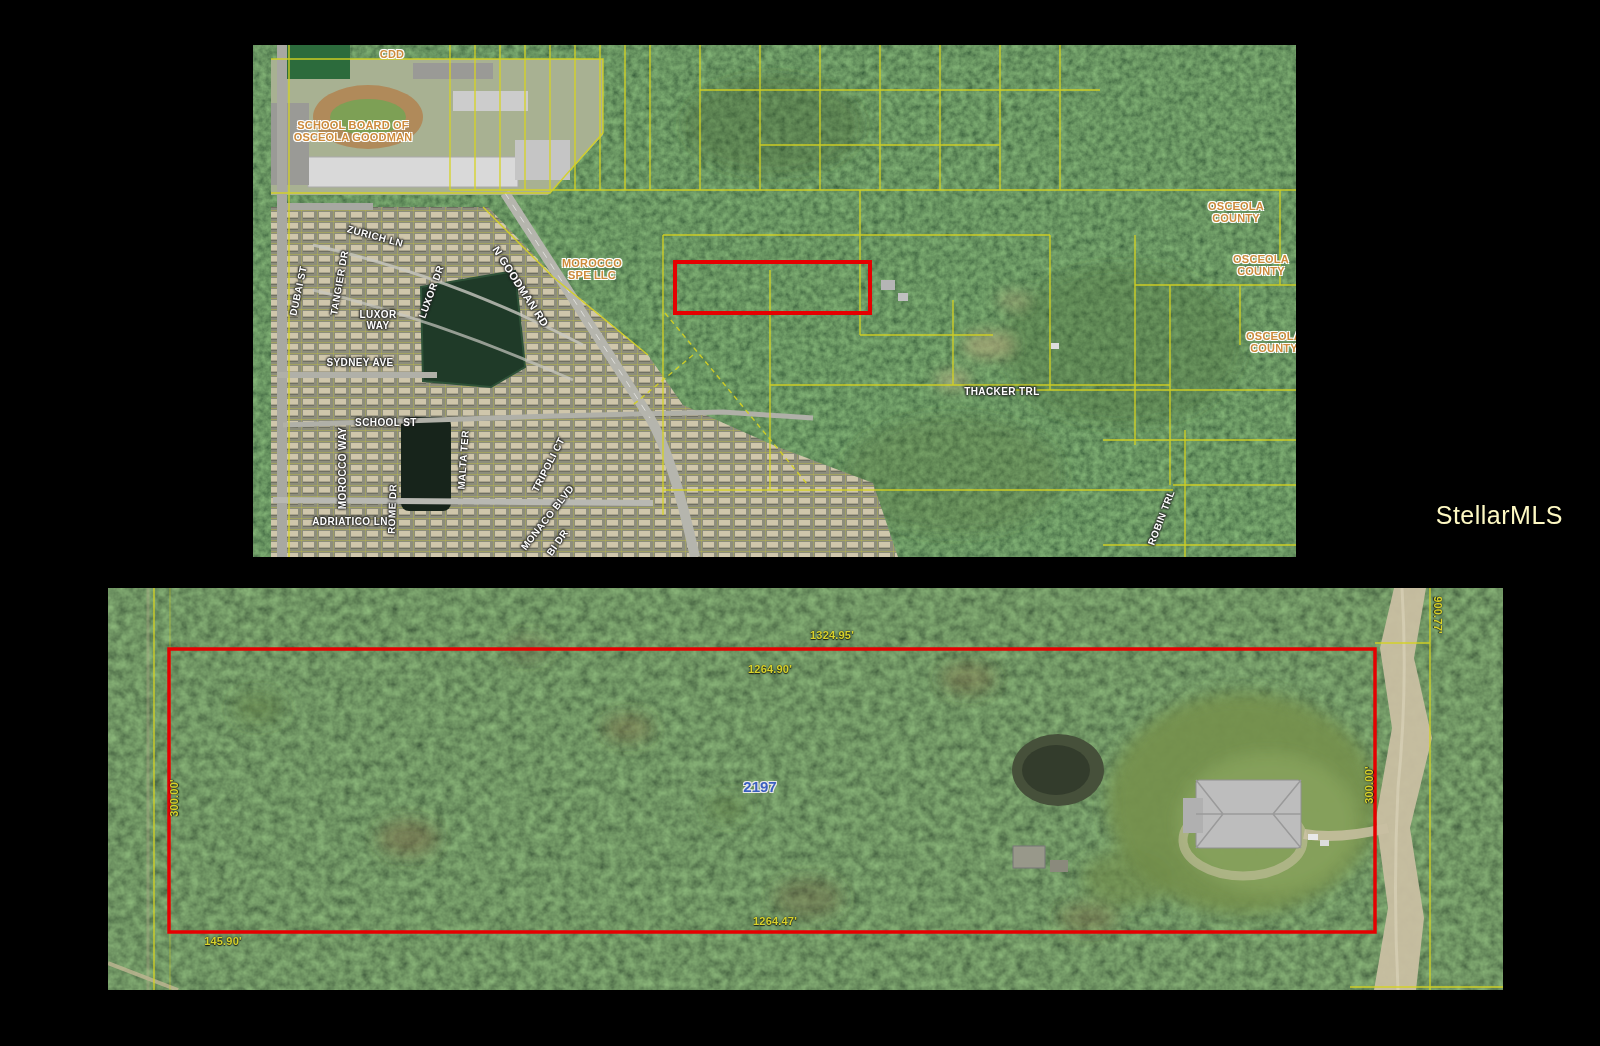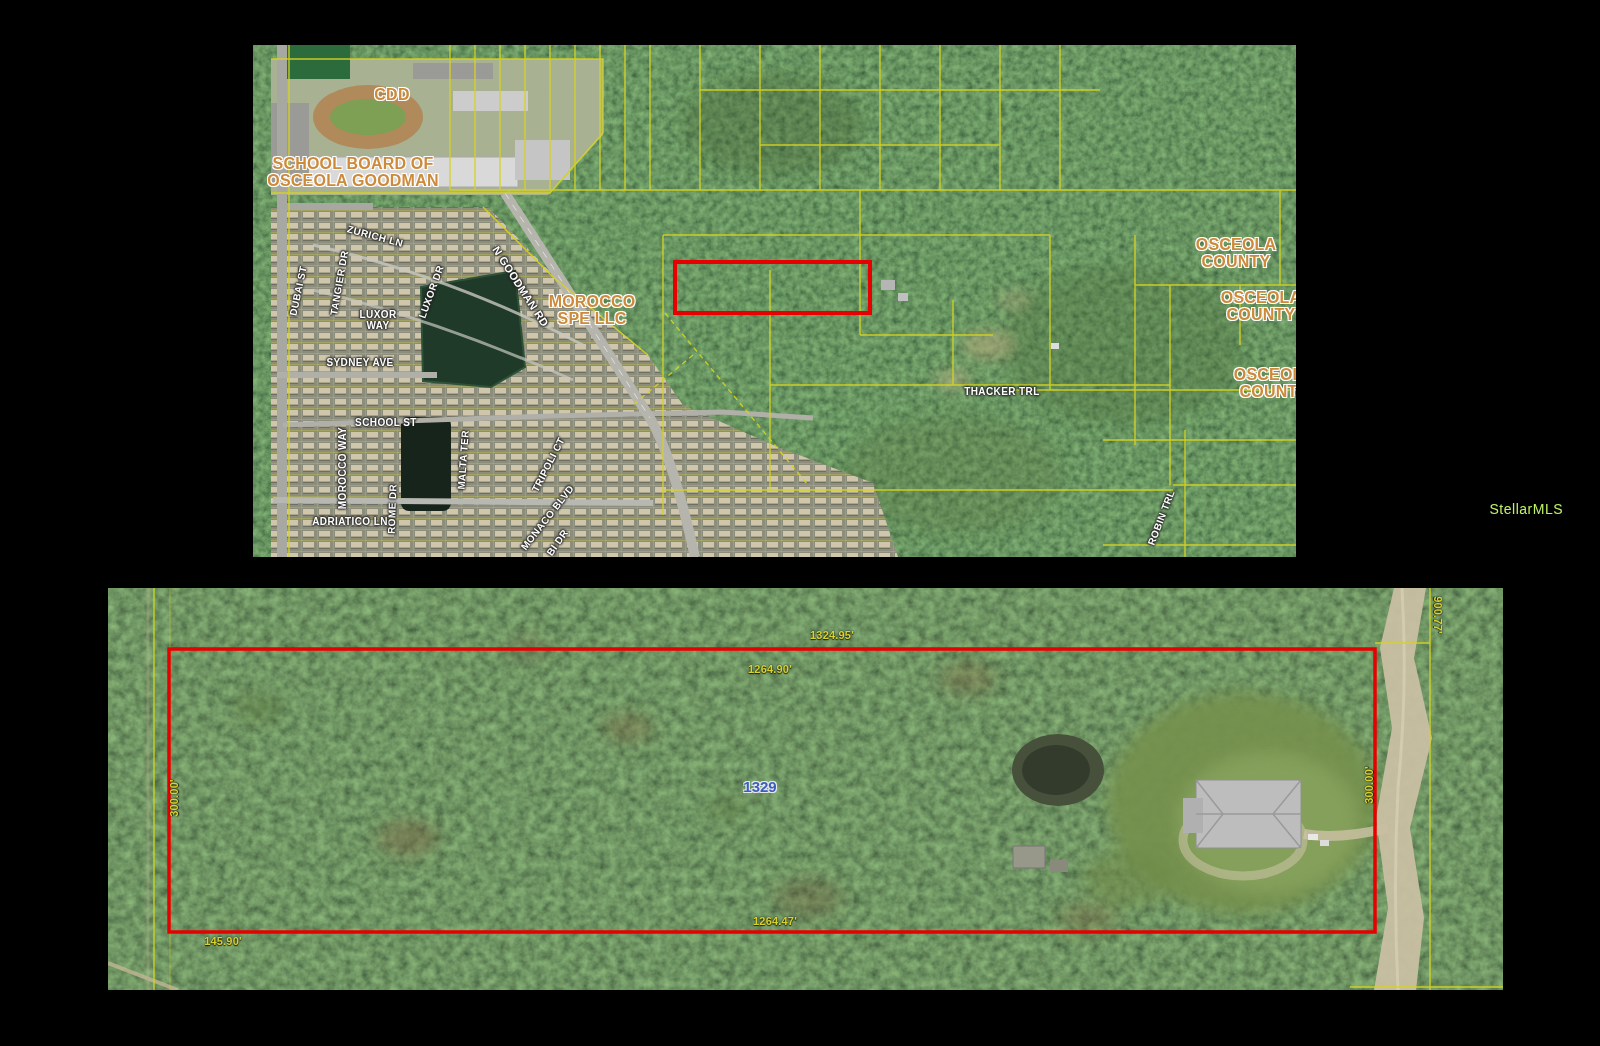--- a/index.html
+++ b/index.html
@@ -7,28 +7,28 @@
        font-family:"Liberation Sans",sans-serif;}
   .map{position:absolute;overflow:hidden;background:#1c2a18;}
   #map-top{left:253px;top:45px;width:1043px;height:512px;}
   #map-bottom{left:108px;top:588px;width:1395px;height:402px;}
   .map svg{position:absolute;left:0;top:0;display:block;}
   .lbl{position:absolute;transform:translate(-50%,-50%);white-space:pre-line;
        text-align:center;font-weight:bold;line-height:1.08;pointer-events:none;}
   .street{color:#ffffff;font-size:10px;letter-spacing:.4px;
        text-shadow:0 1px 2px rgba(35,35,35,.95),0 -1px 2px rgba(35,35,35,.95),
                    1px 0 2px rgba(35,35,35,.95),-1px 0 2px rgba(35,35,35,.95);}
-  .owner{color:#cd8a3a;font-size:16px;letter-spacing:.2px;
-       text-shadow:-1px -1px 0 #fff,1px -1px 0 #fff,-1px 1px 0 #fff,1px 1px 0 #fff;margin-top:40px;}
+  .owner{color:#cd8a3a;font-size:11px;letter-spacing:.2px;
+       text-shadow:-1px -1px 0 #fff,1px -1px 0 #fff,-1px 1px 0 #fff,1px 1px 0 #fff;}
   .dim{color:#d9d32b;font-size:11px;letter-spacing:.2px;
        text-shadow:0 0 2px rgba(0,0,0,.9),0 1px 1px rgba(0,0,0,.7);}
   .parcel-num{color:#3a5fc0;font-size:15px;
        text-shadow:-1px -1px 0 #e8e8e8,1px -1px 0 #e8e8e8,-1px 1px 0 #e8e8e8,1px 1px 0 #e8e8e8;}
-  .watermark{position:absolute;right:37px;top:501px;color:#bef264;
-       font-size:14px;letter-spacing:.5px;}
+  .watermark{position:absolute;right:37px;top:501px;color:#fef9c3;
+       font-size:25px;letter-spacing:.5px;}
   .r15{transform:translate(-50%,-50%) rotate(15deg);}
   .r57{transform:translate(-50%,-50%) rotate(57deg);}
   .rm52{transform:translate(-50%,-50%) rotate(-52deg);}
   .rm55{transform:translate(-50%,-50%) rotate(-55deg);}
   .rm63{transform:translate(-50%,-50%) rotate(-63deg);}
   .rm69{transform:translate(-50%,-50%) rotate(-69deg);}
   .rm70{transform:translate(-50%,-50%) rotate(-70deg);}
   .rm78{transform:translate(-50%,-50%) rotate(-78deg);}
   .rm80{transform:translate(-50%,-50%) rotate(-80deg);}
   .rm86{transform:translate(-50%,-50%) rotate(-86deg);}
@@ -207,16 +207,16 @@
   </svg>
 
   <div class="lbl dim" style="left:724px;top:48px">1324.95'</div>
   <div class="lbl dim" style="left:662px;top:82px">1264.90'</div>
   <div class="lbl dim" style="left:667px;top:334px">1264.47'</div>
   <div class="lbl dim" style="left:115px;top:354px">145.90'</div>
   <div class="lbl dim rm90" style="left:67px;top:210px">300.00'</div>
   <div class="lbl dim rm90" style="left:1262px;top:197px">300.00'</div>
   <div class="lbl dim r90" style="left:1329px;top:27px">900.77'</div>
 
-  <div class="lbl parcel-num" style="left:652px;top:199px">1329</div>
+  <div class="lbl parcel-num" style="left:652px;top:199px">2197</div>
 </div>
 
 <div class="watermark">StellarMLS</div>
 
 </body></html>

